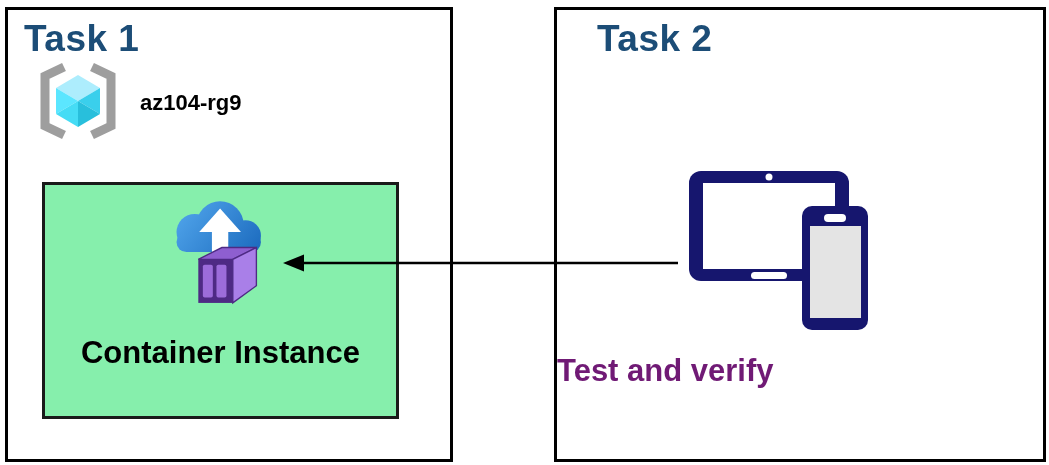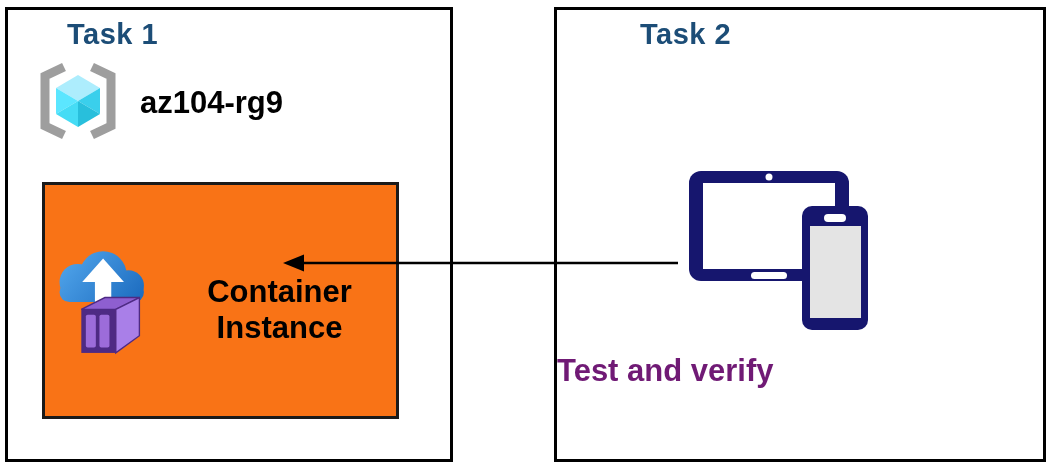--- a/index.html
+++ b/index.html
@@ -13,49 +13,48 @@
   .task-box{
     position:absolute;
     background:#ffffff;
     border:3px solid #000000;
     box-sizing:border-box;
   }
   .task-box.task1{left:5px;top:7px;width:448px;height:455px;}
   .task-box.task2{left:554px;top:7px;width:492px;height:455px;}
   .task-title{
     position:absolute;
-    font-size:29px;
+    font-size:37px;
     font-weight:bold;
     color:#1C4D77;
     letter-spacing:0.5px;
-    margin-left:43px;
   }
   .task1 .task-title{left:16px;top:8px;}
   .task2 .task-title{left:40px;top:8px;}
   .rg-row{
     position:absolute;
     left:24px;top:52px;
     display:flex;
     align-items:center;
   }
   .rg-label{
     margin-left:16px;
-    font-size:31px;
+    font-size:22px;
     font-weight:bold;
     color:#000000;
   }
   .container-box{
     position:absolute;
     left:34px;top:172px;
     width:357px;height:237px;
-    background:#f97316;
+    background:#86efac;
     border:3px solid #1A1A1A;
     box-sizing:border-box;
     display:flex;
-    flex-direction:row;
+    flex-direction:column;
     align-items:center;
   }
   .container-box .aci-icon{margin-top:8px;}
   .container-label{
     margin-top:18px;
     font-size:31px;
     font-weight:bold;
     color:#000000;
     text-align:center;
   }

